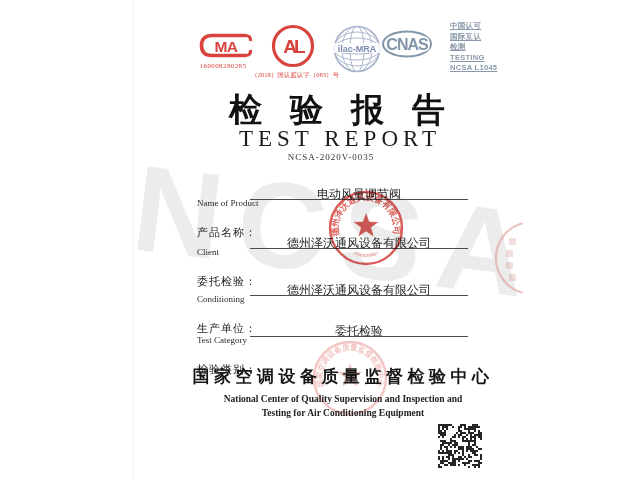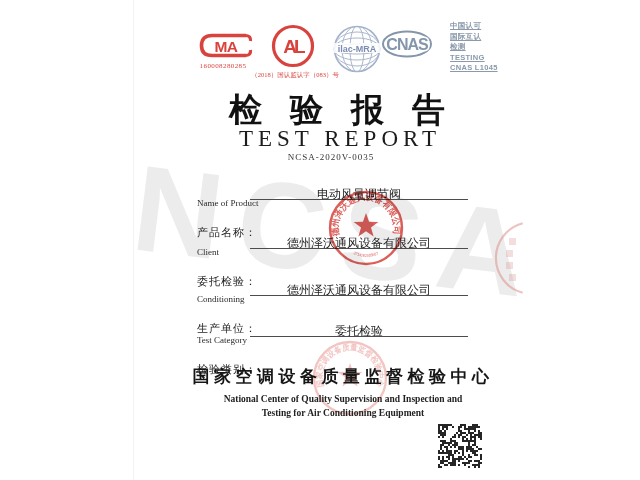--- a/index.html
+++ b/index.html
@@ -97,21 +97,21 @@
   <svg class="abs" style="left:382px;top:25px;" width="50" height="38" viewBox="0 0 50 38">
     <ellipse cx="25" cy="19" rx="24" ry="12.5" fill="none" stroke="#8496ab" stroke-width="2"></ellipse>
     <text x="25" y="25" text-anchor="middle" font-size="16" font-weight="bold" fill="#8496ab" stroke="#ffffff" stroke-width="3" paint-order="stroke" letter-spacing="-1">CNAS</text>
   </svg>
 
   <div class="accred">
     <div>中国认可</div>
     <div>国际互认</div>
     <div>检测</div>
     <div>TESTING</div>
-    <div>CNAS L1045</div>
+    <div>NCSA L1045</div>
   </div>
 
   <div class="watermark">NCSA</div>
   <div class="title-cn">检验报告</div>
   <div class="title-en">TEST REPORT</div>
   <div class="report-no">NCSA-2020V-0035</div>
 
   <div class="frow" style="top:185px;">
     <div class="flabel-cn">产品名称：</div>
     <div class="flabel-en">Name of Product</div>

